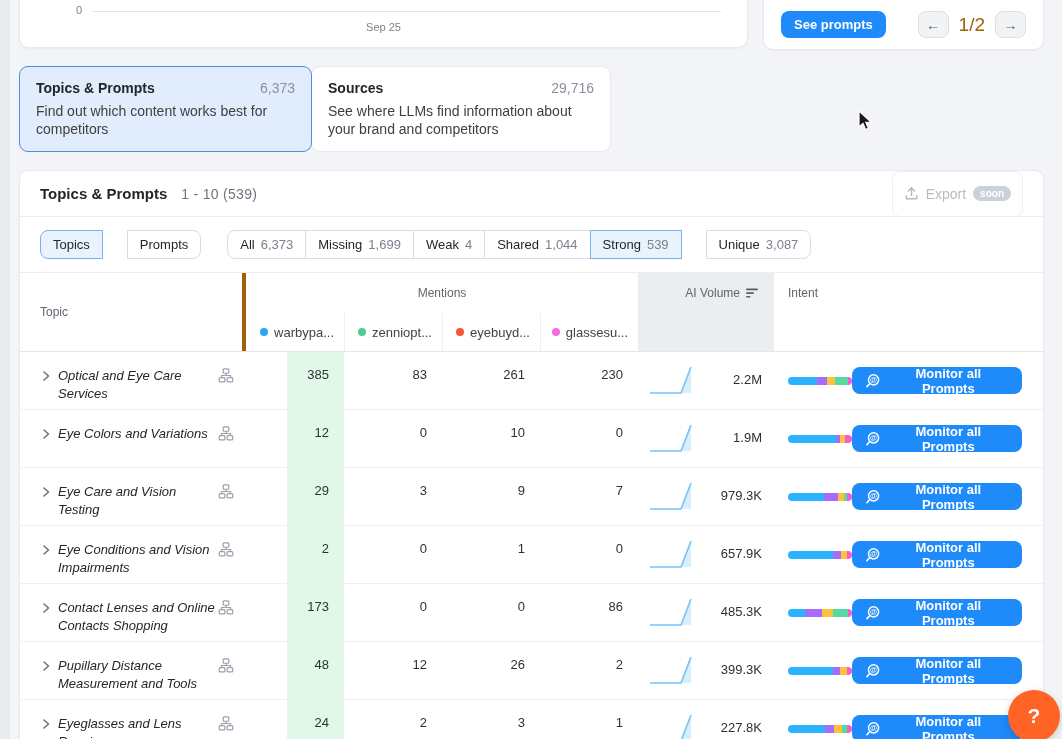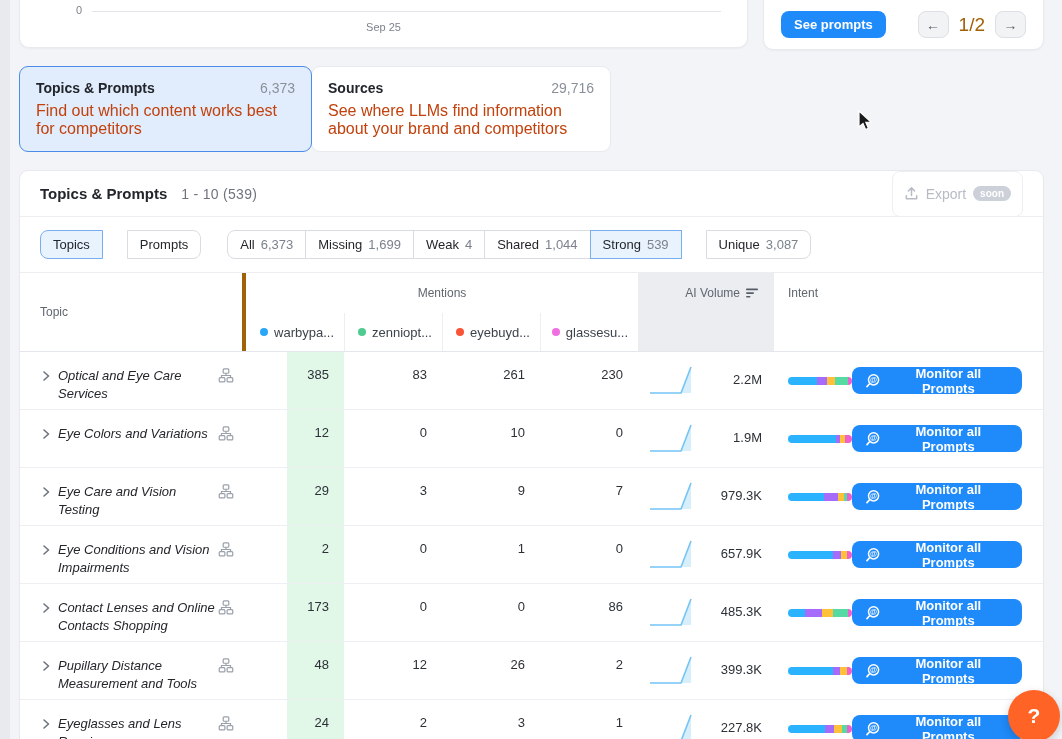--- a/index.html
+++ b/index.html
@@ -32,21 +32,21 @@
   .pager-btn { width:31px; height:27px; border:1px solid #dcdfe4; background:#f2f3f5; border-radius:8px; color:#565d66; font-size:14px; line-height:1; display:flex; align-items:center; justify-content:center; cursor:pointer; font-family:inherit; }
   .pager-num { font-size:19px; color:#a16207; }
 
   
   .tab-card { position:absolute; top:66px; height:86px; padding:13px 16px; border-radius:9px; }
   .tab-card.selected { left:19px; width:293px; background:#e1edfc; border:1.5px solid #4a8ce8; z-index:2; }
   .tab-card.plain { left:311px; width:300px; background:#fff; border:1px solid #e7e9ed; z-index:1; }
   .tab-head { display:flex; align-items:baseline; }
   .tab-title { font-size:14px; font-weight:bold; color:#22262c; }
   .tab-count { margin-left:auto; font-size:14px; color:#8a909a; }
-  .tab-desc { margin-top:6px; font-size:16px; line-height:18px; color:#c2410c; }
+  .tab-desc { margin-top:6px; font-size:14px; line-height:18px; color:#404040; }
 
   
   .table-card { position:absolute; left:19px; top:170px; width:1025px; height:600px; background:#fff; border:1px solid #e7e9ed; border-radius:9px 9px 0 0; overflow:hidden; }
   .card-head { height:46px; display:flex; align-items:center; padding:0 20px; border-bottom:1px solid #eceef1; }
   .card-title { font-size:15px; font-weight:bold; }
   .card-range { margin-left:14px; font-size:14px; color:#6e747e; letter-spacing:.3px; }
   .export-btn { margin-left:auto; display:flex; align-items:center; gap:7px; height:46px; padding:0 11px; background:#fff; border:1px solid #eceef1; border-radius:8px; color:#b7bbc3; font-size:14px; font-family:inherit; cursor:default; }
   .soon-badge { background:#ccd0d8; color:#fff; font-size:10px; font-weight:bold; border-radius:99px; padding:2px 7px; }
 
   .filter-bar { height:55px; display:flex; align-items:center; padding:0 20px; gap:26px; }

